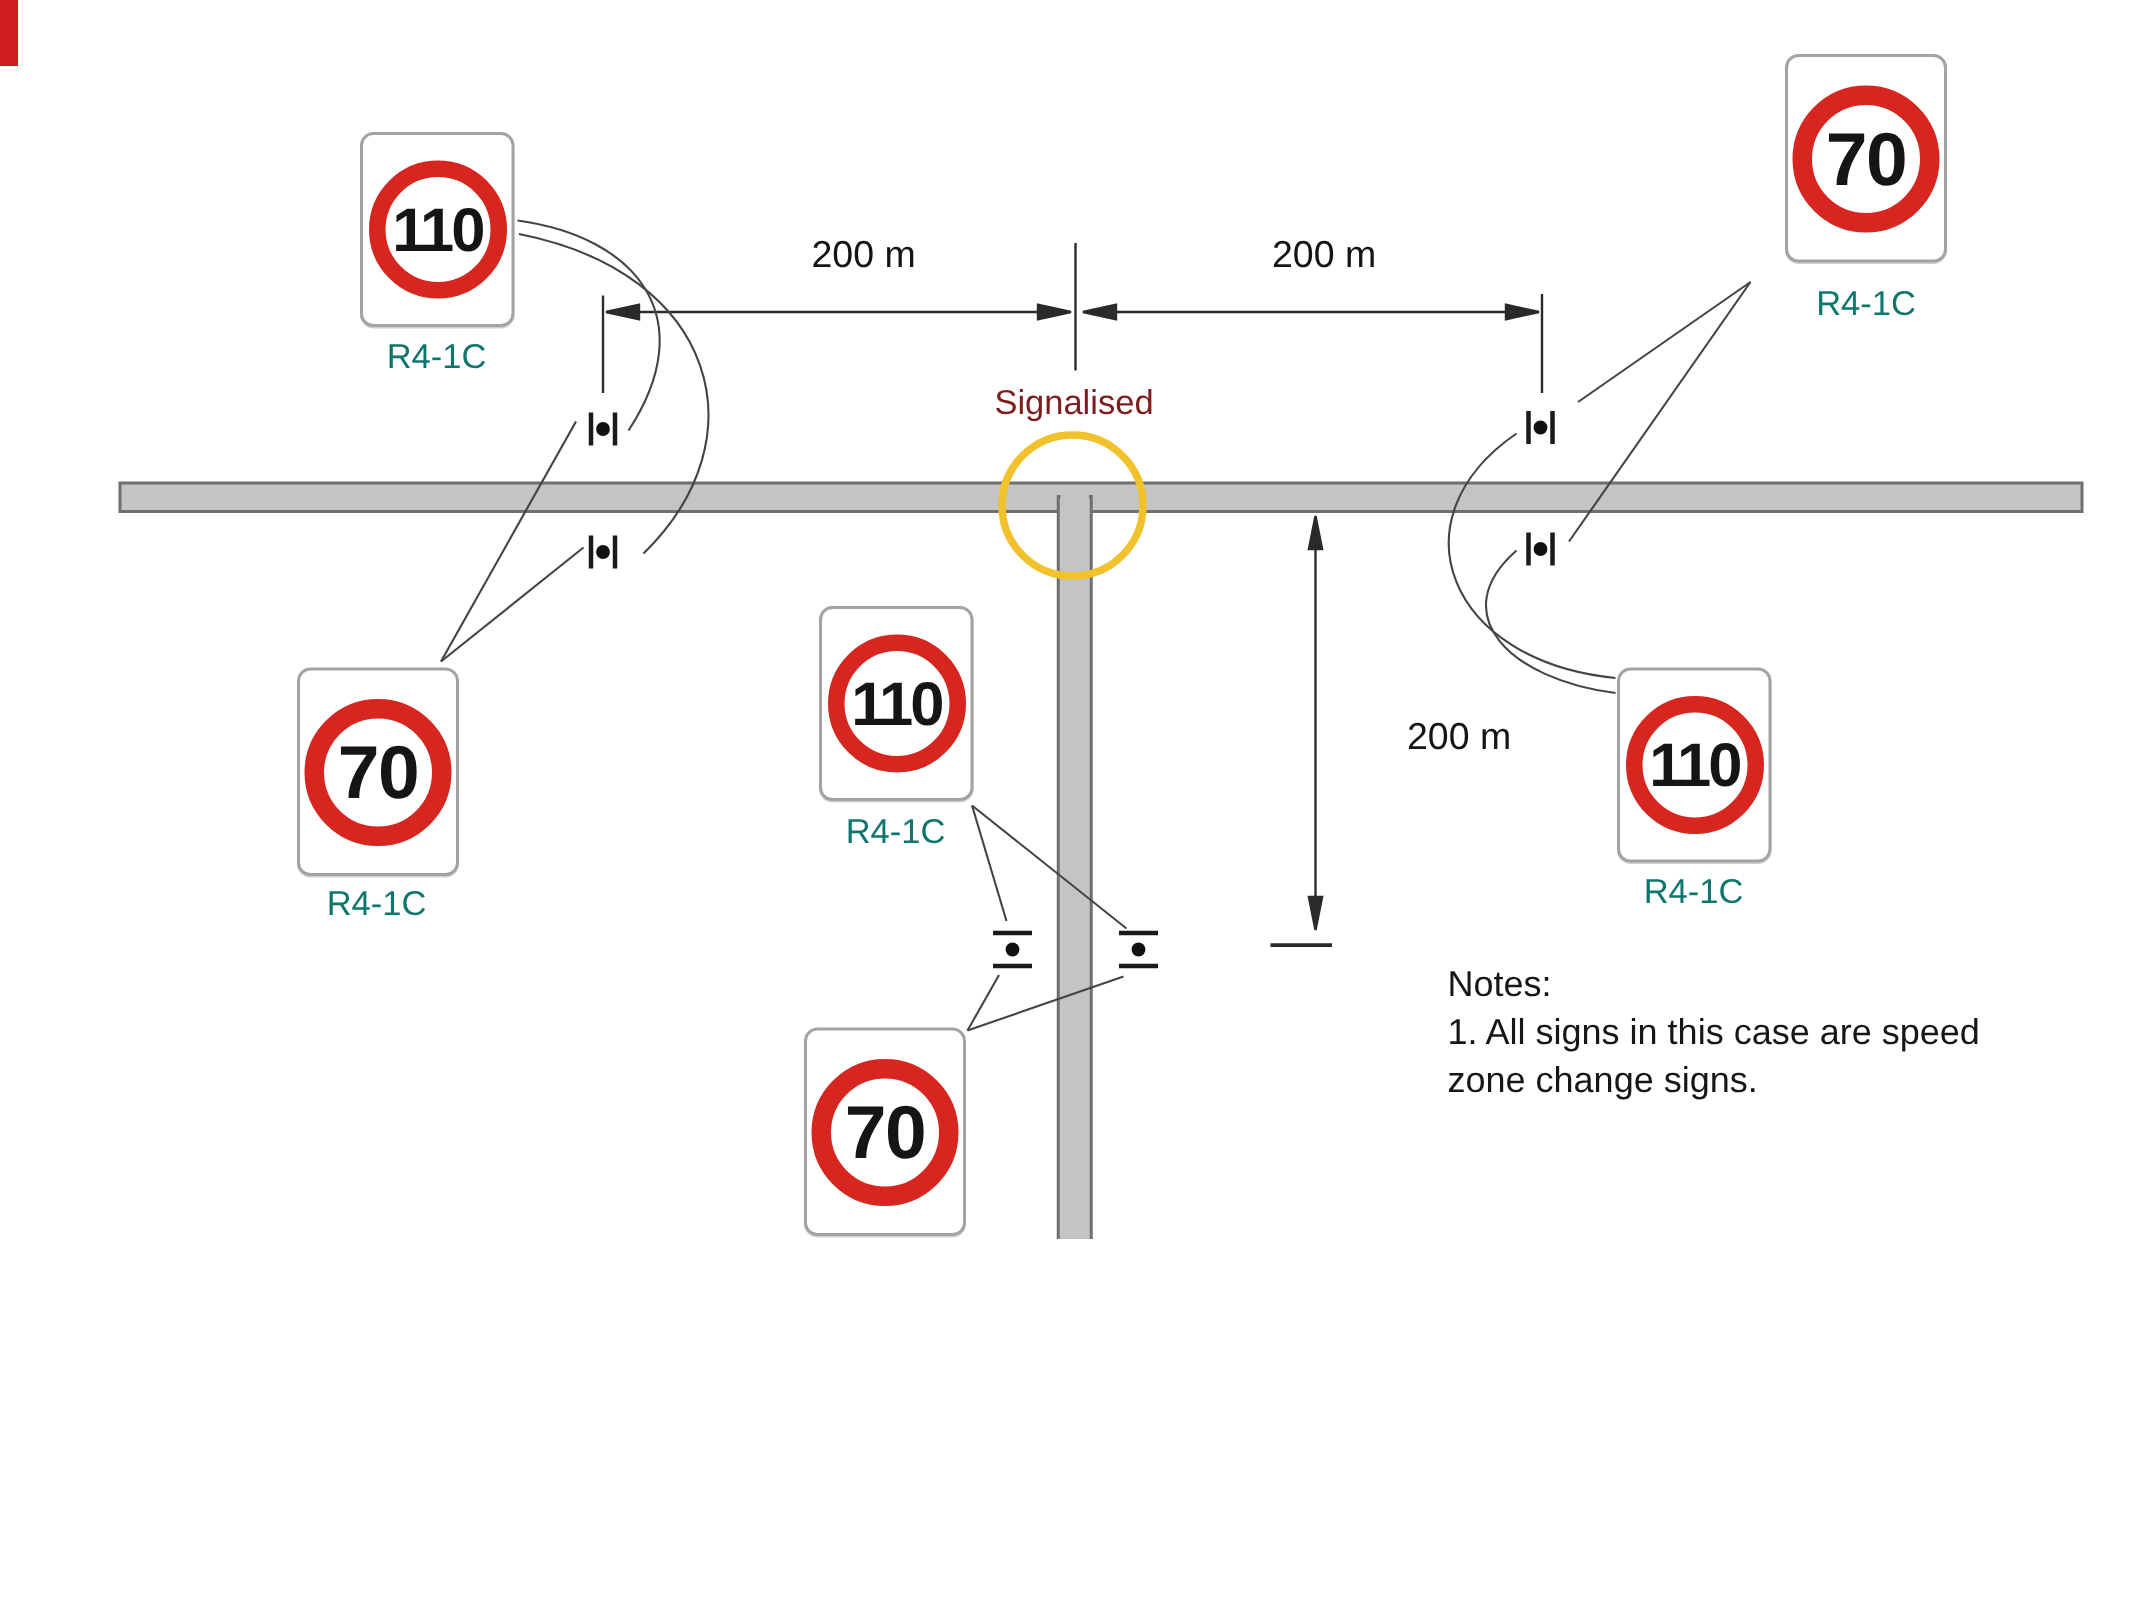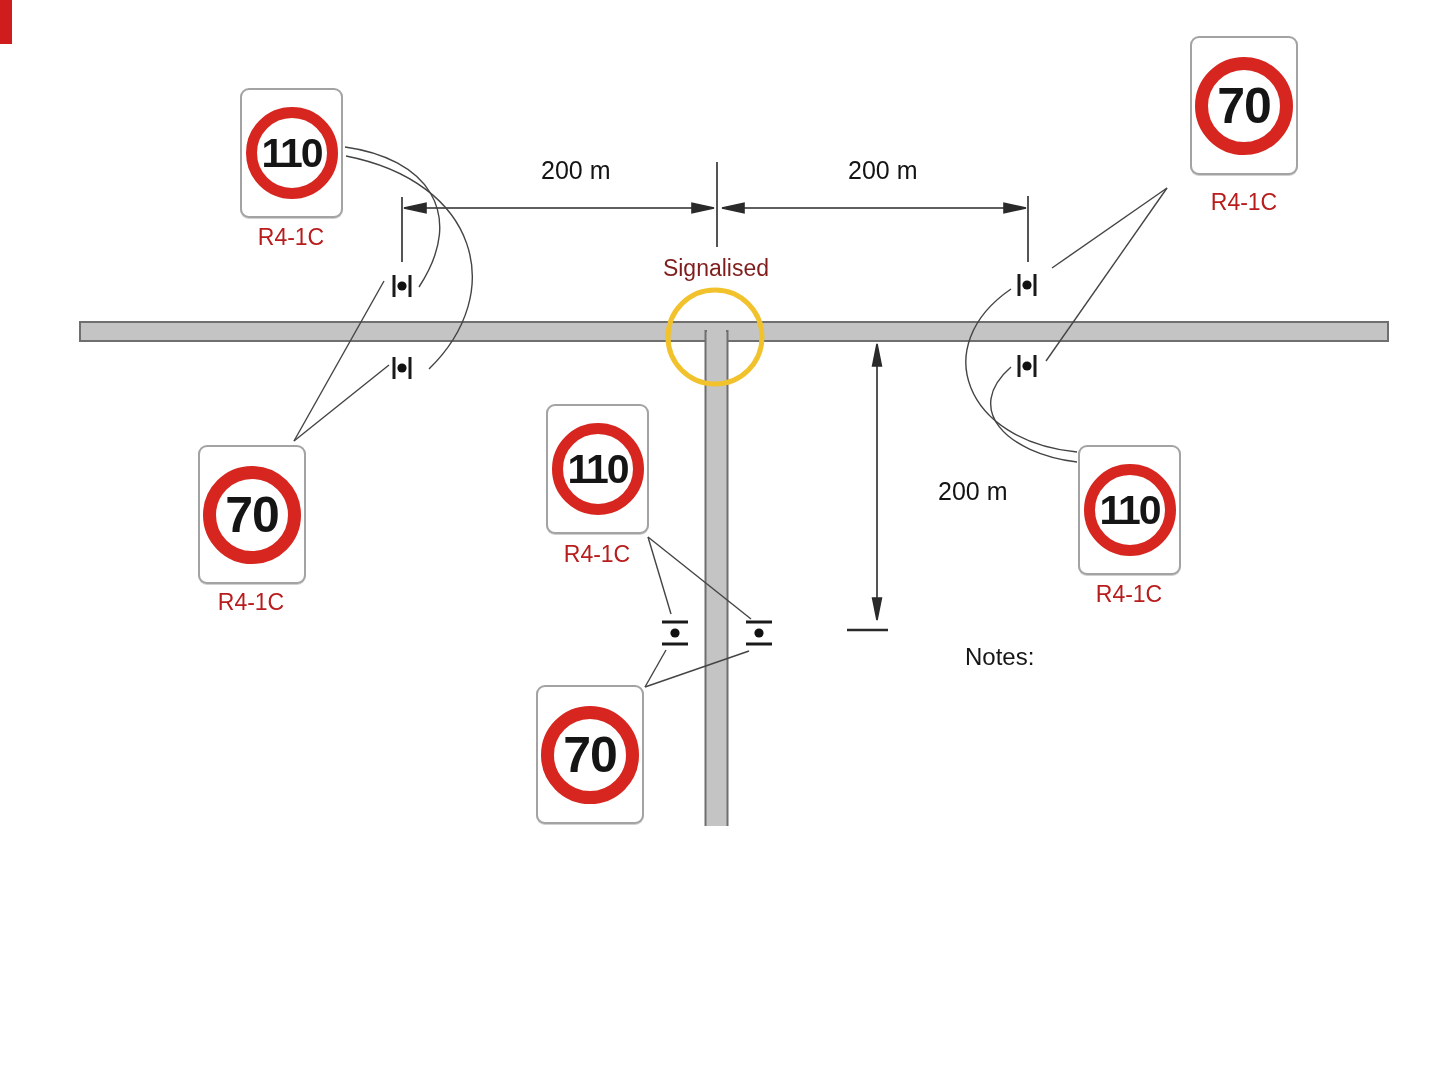--- a/index.html
+++ b/index.html
@@ -18,21 +18,21 @@
   .ring{
     border-radius:50%;border:11px solid #d7261f;box-sizing:border-box;
     display:flex;align-items:center;justify-content:center;background:#fff;
   }
   .sign-110 .ring{width:92px;height:92px;border-width:11px;}
   .sign-70 .ring{width:98px;height:98px;border-width:13px;}
   .num{font-weight:bold;color:#151515;line-height:1;}
   .sign-110 .num{font-size:41px;letter-spacing:-2px;}
   .sign-70 .num{font-size:50px;letter-spacing:-1px;}
   .sign-code{
-    position:absolute;width:120px;text-align:center;font-size:23px;color:#b91c1c;
+    position:absolute;width:120px;text-align:center;font-size:23px;color:#0f766e;
   }
   .dim-label{
     position:absolute;font-size:25px;color:#141414;white-space:nowrap;margin-left:36px;
   }
   .signalised-label{
     position:absolute;left:641px;top:255px;width:150px;text-align:center;
     font-size:23px;color:#7f1d1d;
   }
   .notes{
     position:absolute;left:941px;top:641px;width:456px;
@@ -172,15 +172,17 @@
   <div class="sign-code" style="left:1069px;top:581px;">R4-1C</div>
 
   <div class="dim-label" style="left:505px;top:156px;">200 m</div>
   <div class="dim-label" style="left:812px;top:156px;">200 m</div>
   <div class="dim-label" style="left:902px;top:477px;">200 m</div>
 
   <div class="signalised-label">Signalised</div>
 
   <div class="notes">
     <div class="notes-title">Notes:</div>
+    <p class="first">1. All signs in this case are speed
+zone change signs.</p>
   </div>
 
 </div>
 
 </body></html>

